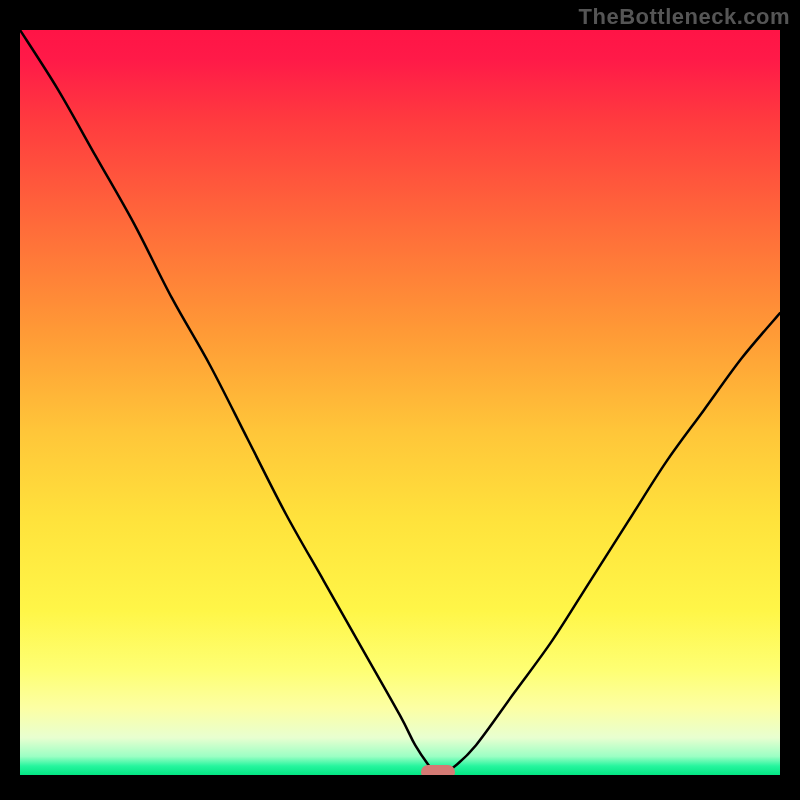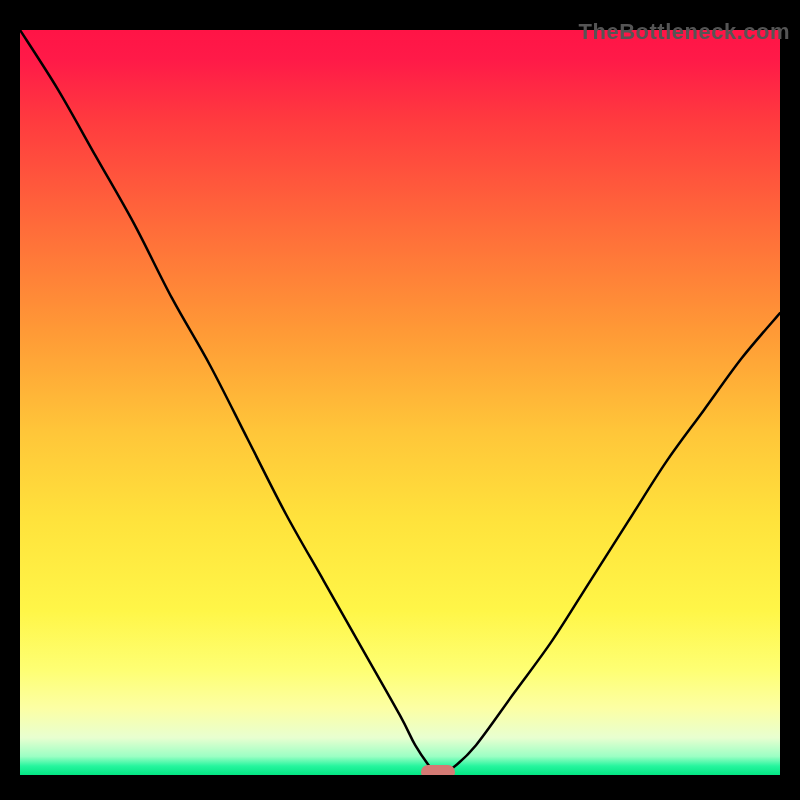--- a/index.html
+++ b/index.html
@@ -19,21 +19,20 @@
   }
   .watermark {
     position: absolute;
     top: 4px;
     right: 10px;
     color: #555;
     font-size: 22px;
     font-weight: bold;
     letter-spacing: 0.5px;
     z-index: 10;
-    margin-top: 15px;
   }
   .plot-area {
     position: absolute;
     left: 20px;
     top: 30px;
     width: 760px;
     height: 745px;
     overflow: hidden;
   }
   .gradient {

